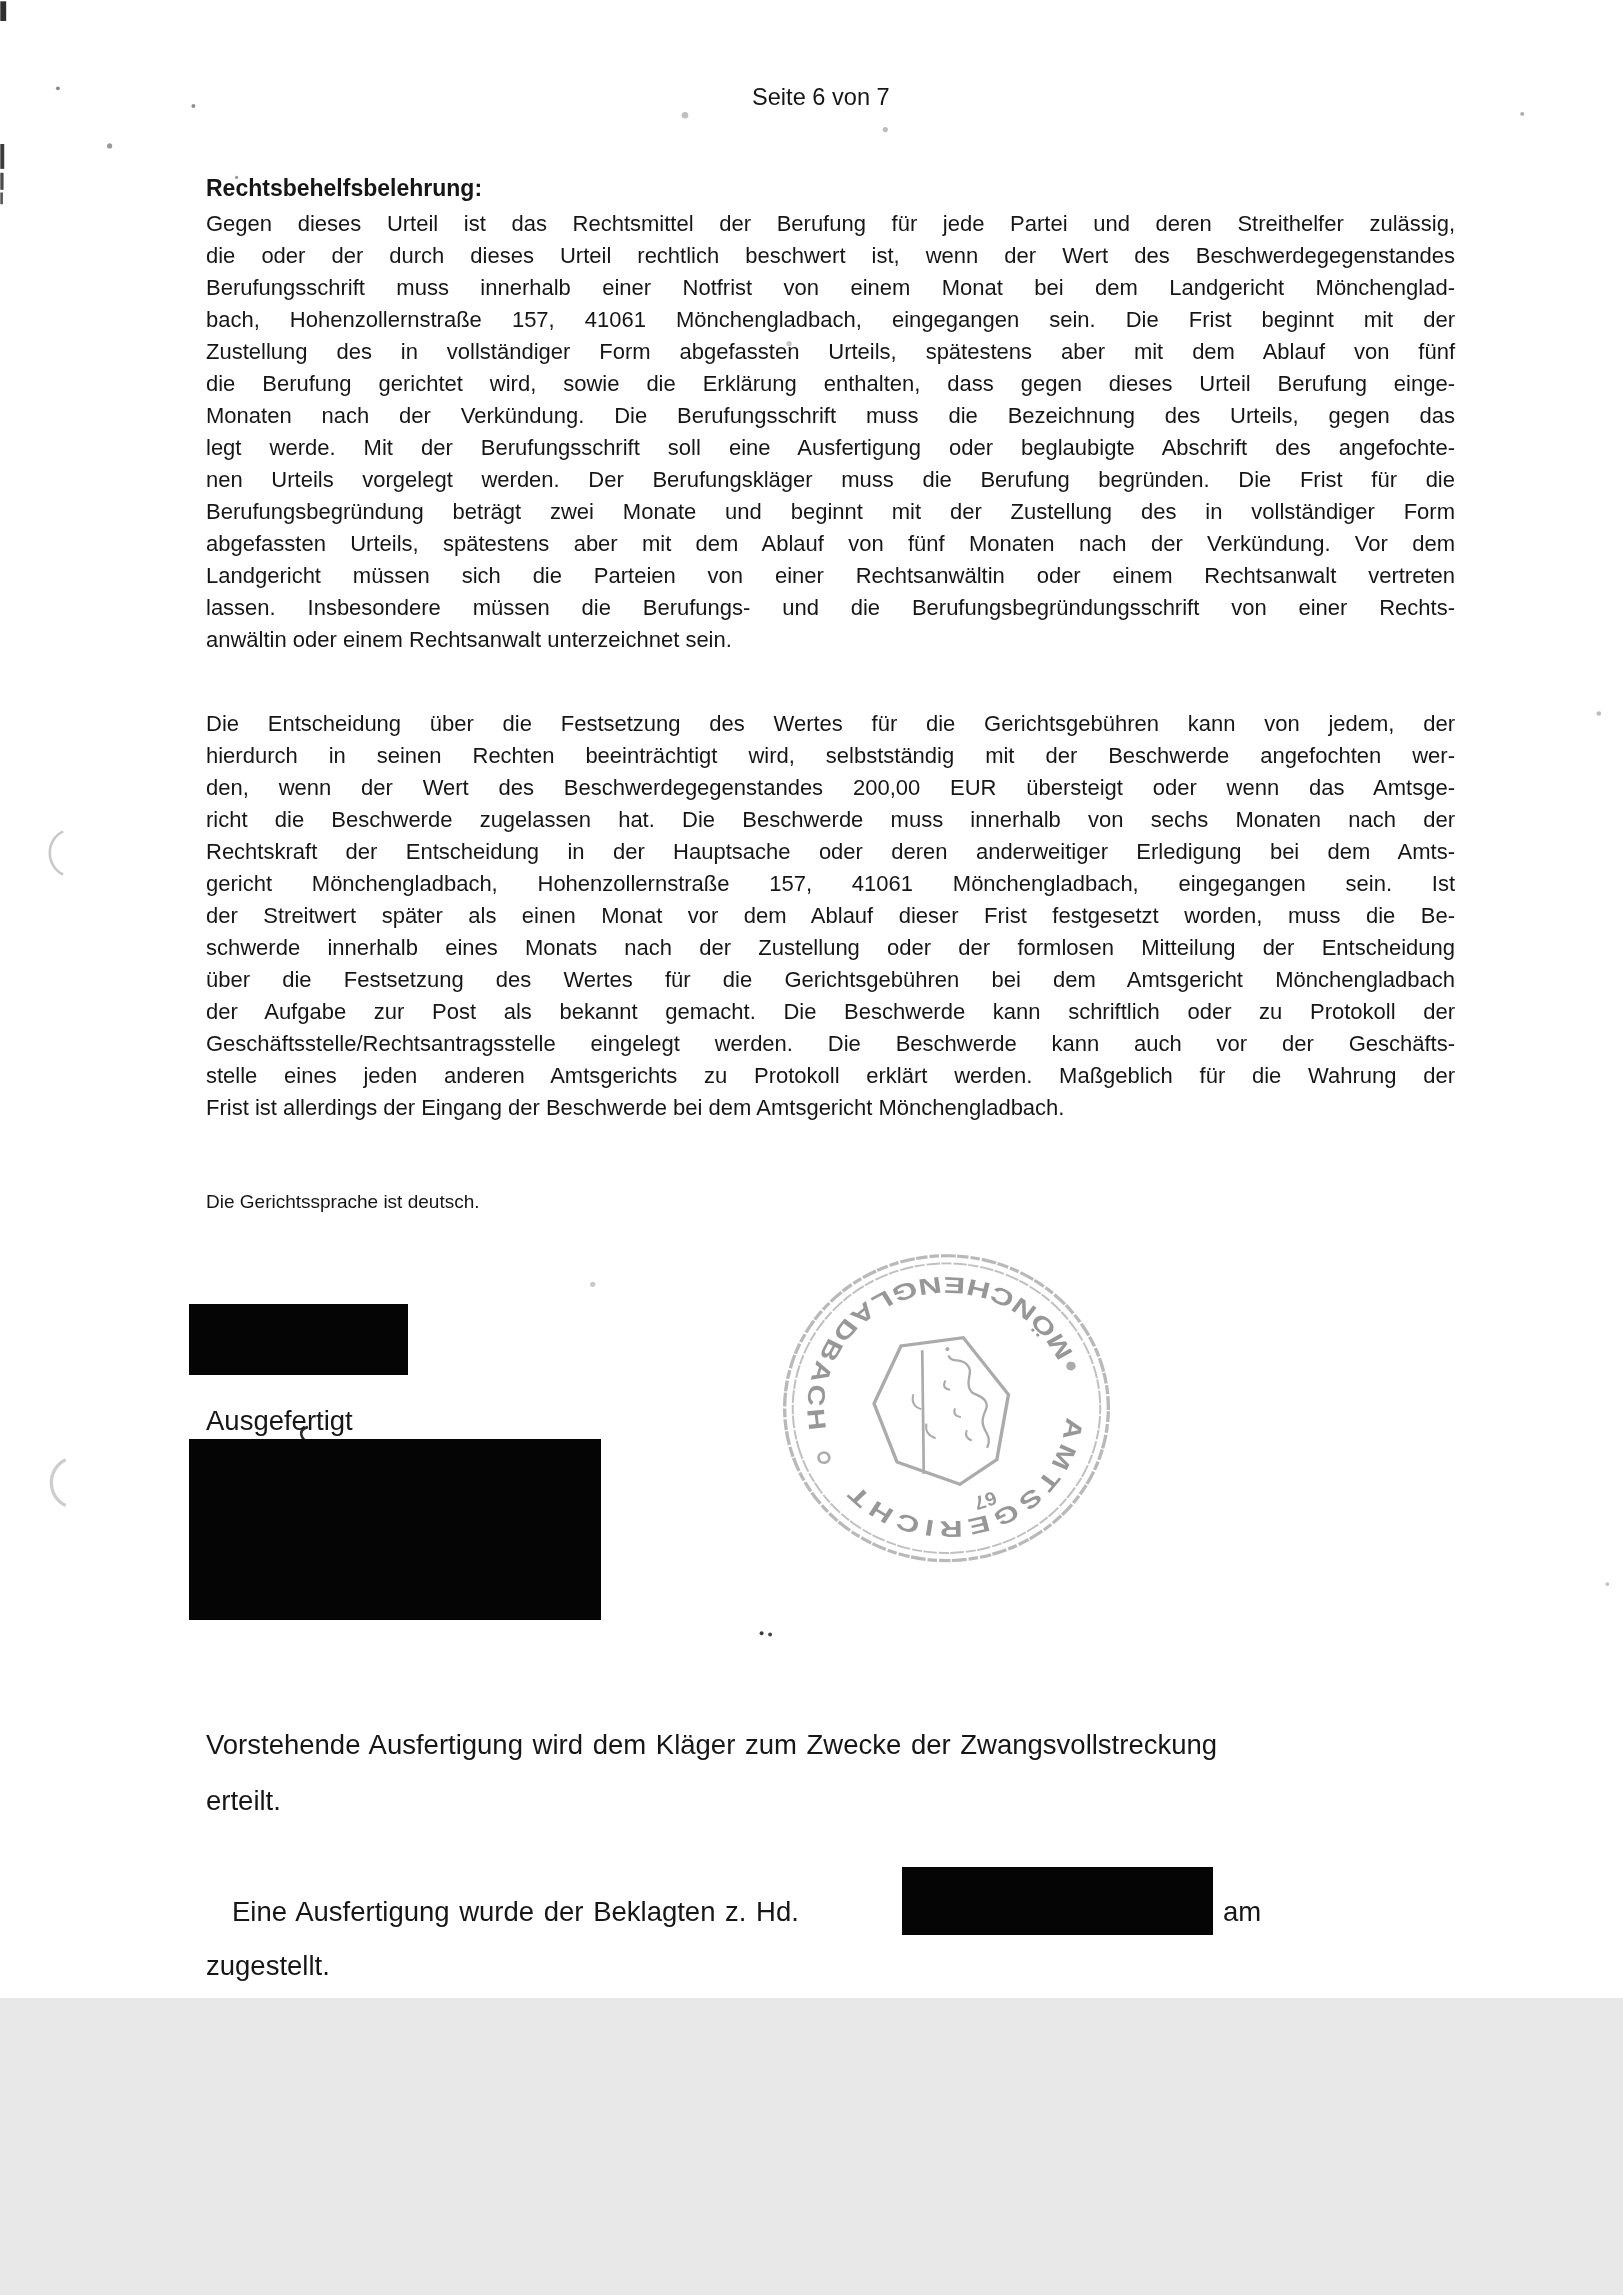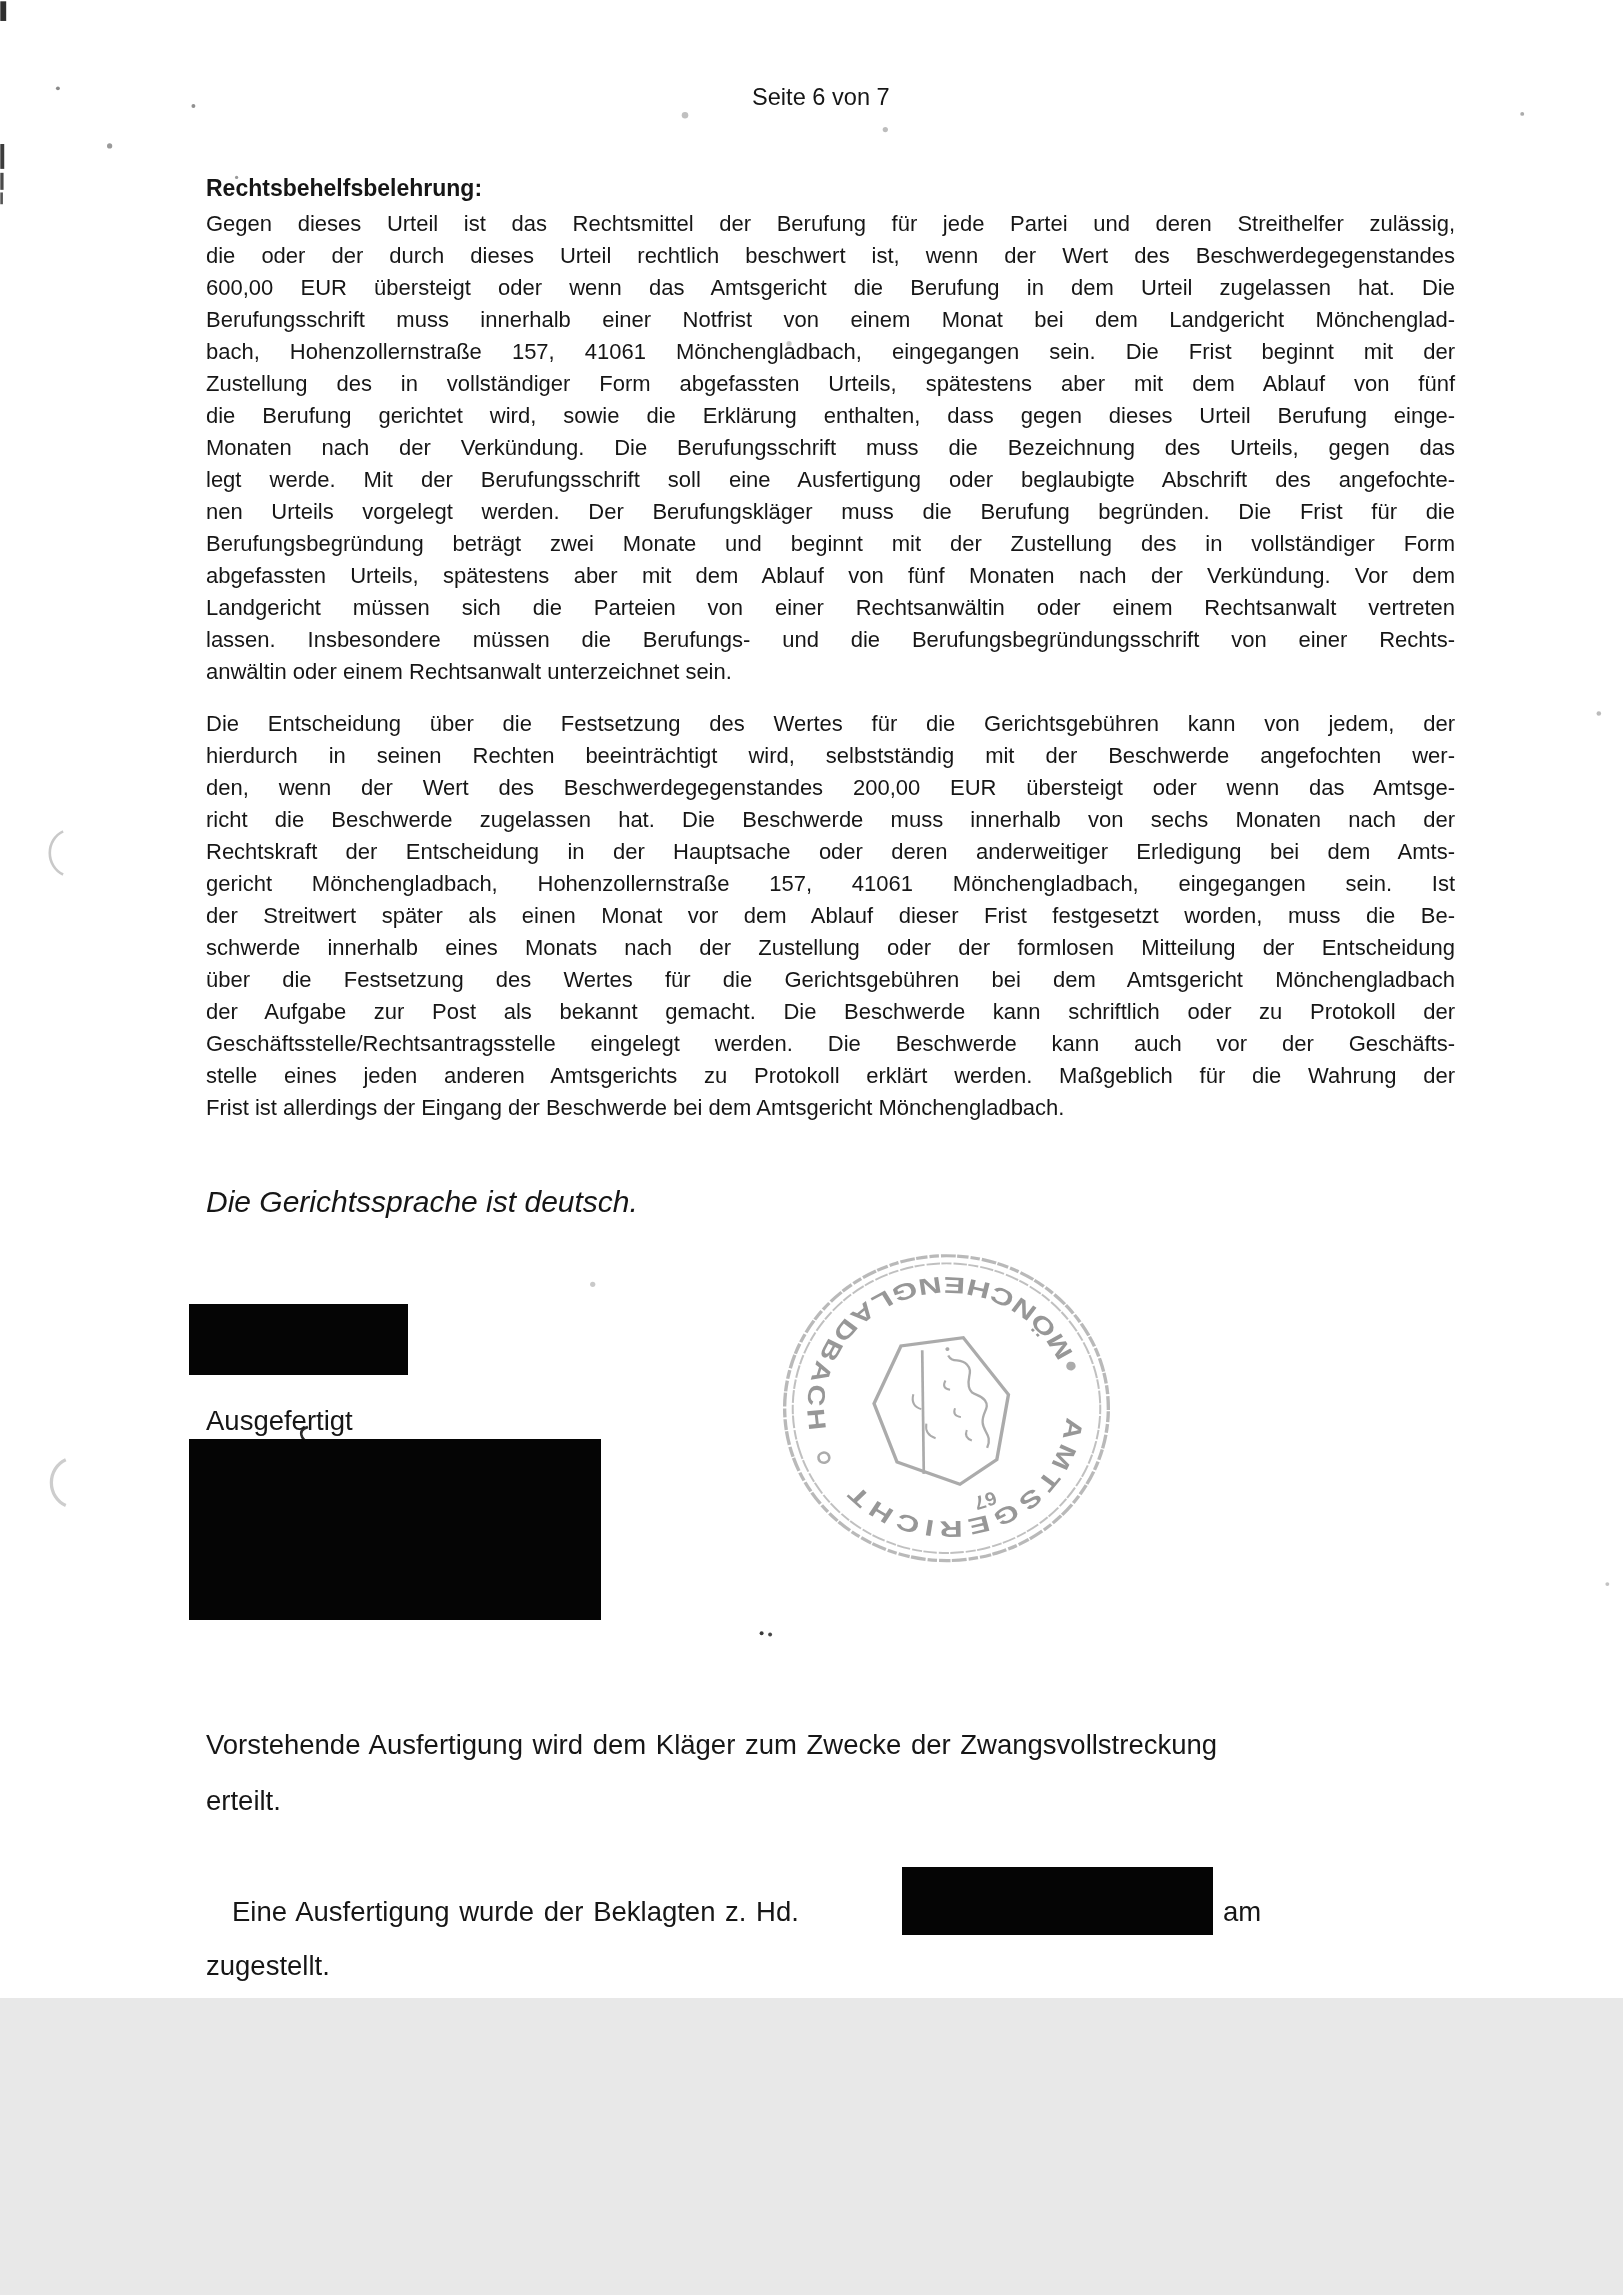--- a/index.html
+++ b/index.html
@@ -6,21 +6,21 @@
   .page{
     position:relative;width:1624px;height:1998px;background:#ffffff;
     font-family:"Liberation Sans", sans-serif;color:#161616;overflow:hidden;
   }
   .abs{position:absolute;}
   .page-indicator{font-size:23.6px;line-height:29px;white-space:nowrap;}
   .section-heading{font-size:23px;font-weight:bold;white-space:nowrap;}
   .body-par{font-size:22px;line-height:32px;width:1249px;}
   .para-line{text-align:justify;text-align-last:justify;}
   .para-line.is-last{text-align-last:left;}
-  .single-line{font-size:30px;line-height:32px;white-space:nowrap;font-style:italic;}
+  .single-line{font-size:19px;line-height:32px;white-space:nowrap;}
   .footer-line{font-size:27.5px;line-height:37px;word-spacing:2px;white-space:nowrap;}
   .redaction{position:absolute;background:#050505;}
   .artifact-layer{position:absolute;left:0;top:0;pointer-events:none;}
   .seal{position:absolute;left:773px;top:1243px;opacity:0.78;filter:blur(0.3px);}
   .seal text{font-family:"Liberation Sans", sans-serif;font-weight:600;}
 </style>
 </head>
 <body>
 
 <div class="page">
@@ -48,21 +48,20 @@
     <circle cx="2455" cy="2420" r="3" fill="#c2c2c2"></circle>
   </svg>
 
   <div class="abs page-indicator" style="left:752px;top:83px;">Seite 6 von 7</div>
 
   <div class="abs section-heading" style="left:206px;top:175px;">Rechtsbehelfsbelehrung:</div>
 
   <div class="abs body-par" style="left:206px;top:208px;">
       <div class="para-line">Gegen dieses Urteil ist das Rechtsmittel der Berufung für jede Partei und deren Streithelfer zulässig,</div>
       <div class="para-line">die oder der durch dieses Urteil rechtlich beschwert ist, wenn der Wert des Beschwerdegegenstandes</div>
-      <div class="para-line">600,00 EUR übersteigt oder wenn das Amtsgericht die Berufung in dem Urteil zugelassen hat. Die</div>
       <div class="para-line">Berufungsschrift muss innerhalb einer Notfrist von einem Monat bei dem Landgericht Mönchenglad-</div>
       <div class="para-line">bach, Hohenzollernstraße 157, 41061 Mönchengladbach, eingegangen sein. Die Frist beginnt mit der</div>
       <div class="para-line">Zustellung des in vollständiger Form abgefassten Urteils, spätestens aber mit dem Ablauf von fünf</div>
       <div class="para-line">die Berufung gerichtet wird, sowie die Erklärung enthalten, dass gegen dieses Urteil Berufung einge-</div>
       <div class="para-line">Monaten nach der Verkündung. Die Berufungsschrift muss die Bezeichnung des Urteils, gegen das</div>
       <div class="para-line">legt werde. Mit der Berufungsschrift soll eine Ausfertigung oder beglaubigte Abschrift des angefochte-</div>
       <div class="para-line">nen Urteils vorgelegt werden. Der Berufungskläger muss die Berufung begründen. Die Frist für die</div>
       <div class="para-line">Berufungsbegründung beträgt zwei Monate und beginnt mit der Zustellung des in vollständiger Form</div>
       <div class="para-line">abgefassten Urteils, spätestens aber mit dem Ablauf von fünf Monaten nach der Verkündung. Vor dem</div>
       <div class="para-line">Landgericht müssen sich die Parteien von einer Rechtsanwältin oder einem Rechtsanwalt vertreten</div>

